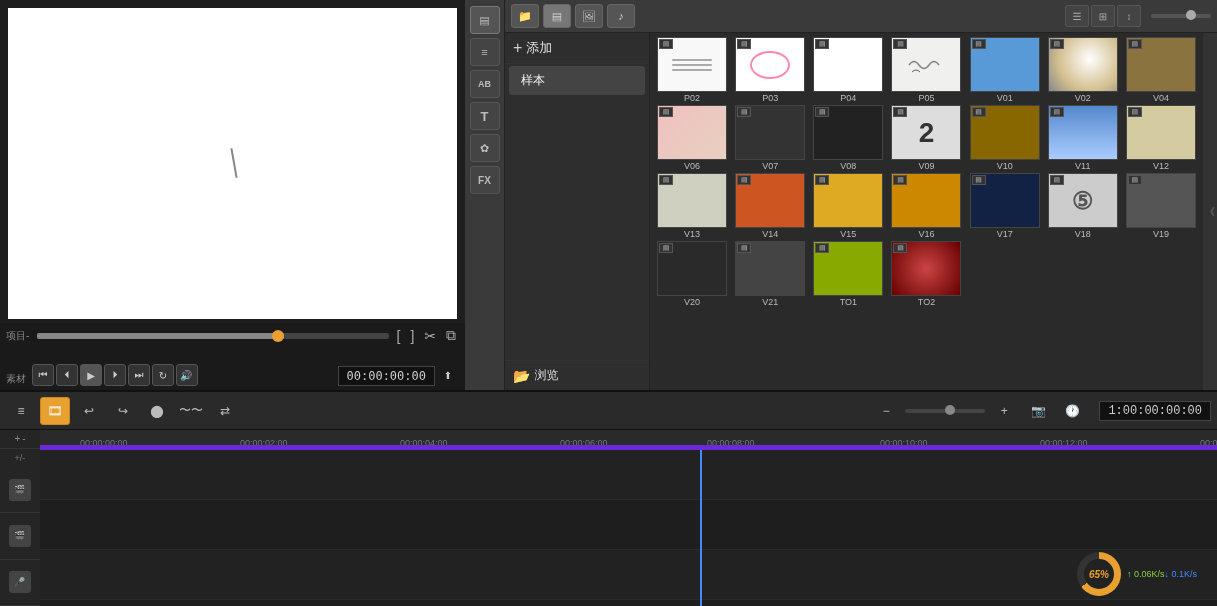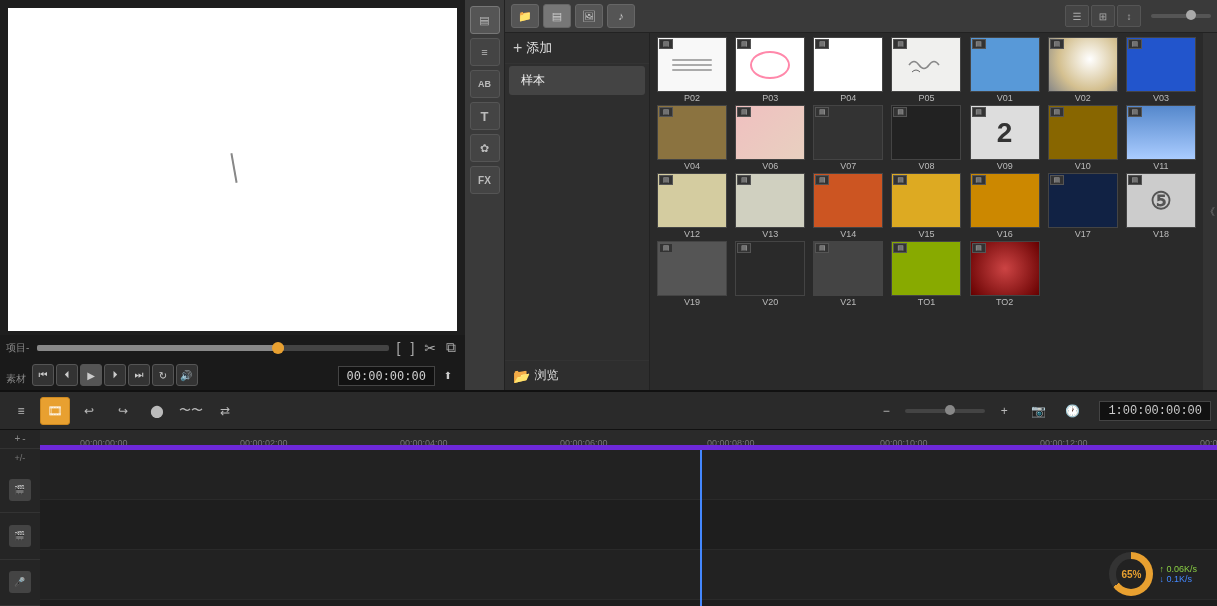--- a/index.html
+++ b/index.html
@@ -47,21 +47,21 @@
       transform: rotate(-10deg);
       top: 45%;
       left: 50%;
     }
 
     .preview-controls {
       background: #1a1a1a;
       padding: 4px 6px;
       display: flex;
       flex-direction: column;
-      gap: 8px;
+      gap: 20px;
     }
 
     .progress-bar-container {
       display: flex;
       align-items: center;
       gap: 4px;
     }
 
     .progress-bar {
       flex: 1;
@@ -543,38 +543,39 @@
     }
 
     .net-circle {
       width: 44px;
       height: 44px;
       border-radius: 50%;
       background: conic-gradient(#e8a030 0% 65%, #333 65% 100%);
       display: flex;
       align-items: center;
       justify-content: center;
+      font-style: italic;
     }
 
     .net-inner {
       width: 30px;
       height: 30px;
       border-radius: 50%;
       background: #222;
       display: flex;
       align-items: center;
       justify-content: center;
       font-size: 10px;
       color: #e8a030;
       font-weight: bold;
     }
 
     .net-stats {
       display: flex;
-      flex-direction: column;
+      flex-direction: row;
       font-size: 9px;
     }
 
     .net-up { color: #88cc44; }
     .net-down { color: #4488ff; }
 
     
     ::-webkit-scrollbar { width: 6px; height: 6px; }
     ::-webkit-scrollbar-track { background: #222; }
     ::-webkit-scrollbar-thumb { background: #555; border-radius: 3px; }
@@ -760,27 +761,20 @@
           </div>
 
           <div class="media-item">
             <div class="media-thumb">
               <div class="media-badge">▤</div>
               <div class="media-thumb-inner" style="background: radial-gradient(circle at 60% 40%, #fff 0%, #d4c090 60%, #888 100%);"></div>
             </div>
             <span class="media-label">V02</span>
           </div>
 
-          <div class="media-item">
-            <div class="media-thumb">
-              <div class="media-badge">▤</div>
-              <div class="media-thumb-inner t-bright-blue"></div>
-            </div>
-            <span class="media-label">V03</span>
-          </div>
 
           <div class="media-item">
             <div class="media-thumb">
               <div class="media-badge">▤</div>
               <div class="media-thumb-inner t-gold-texture"></div>
             </div>
             <span class="media-label">V04</span>
           </div>
 
 

